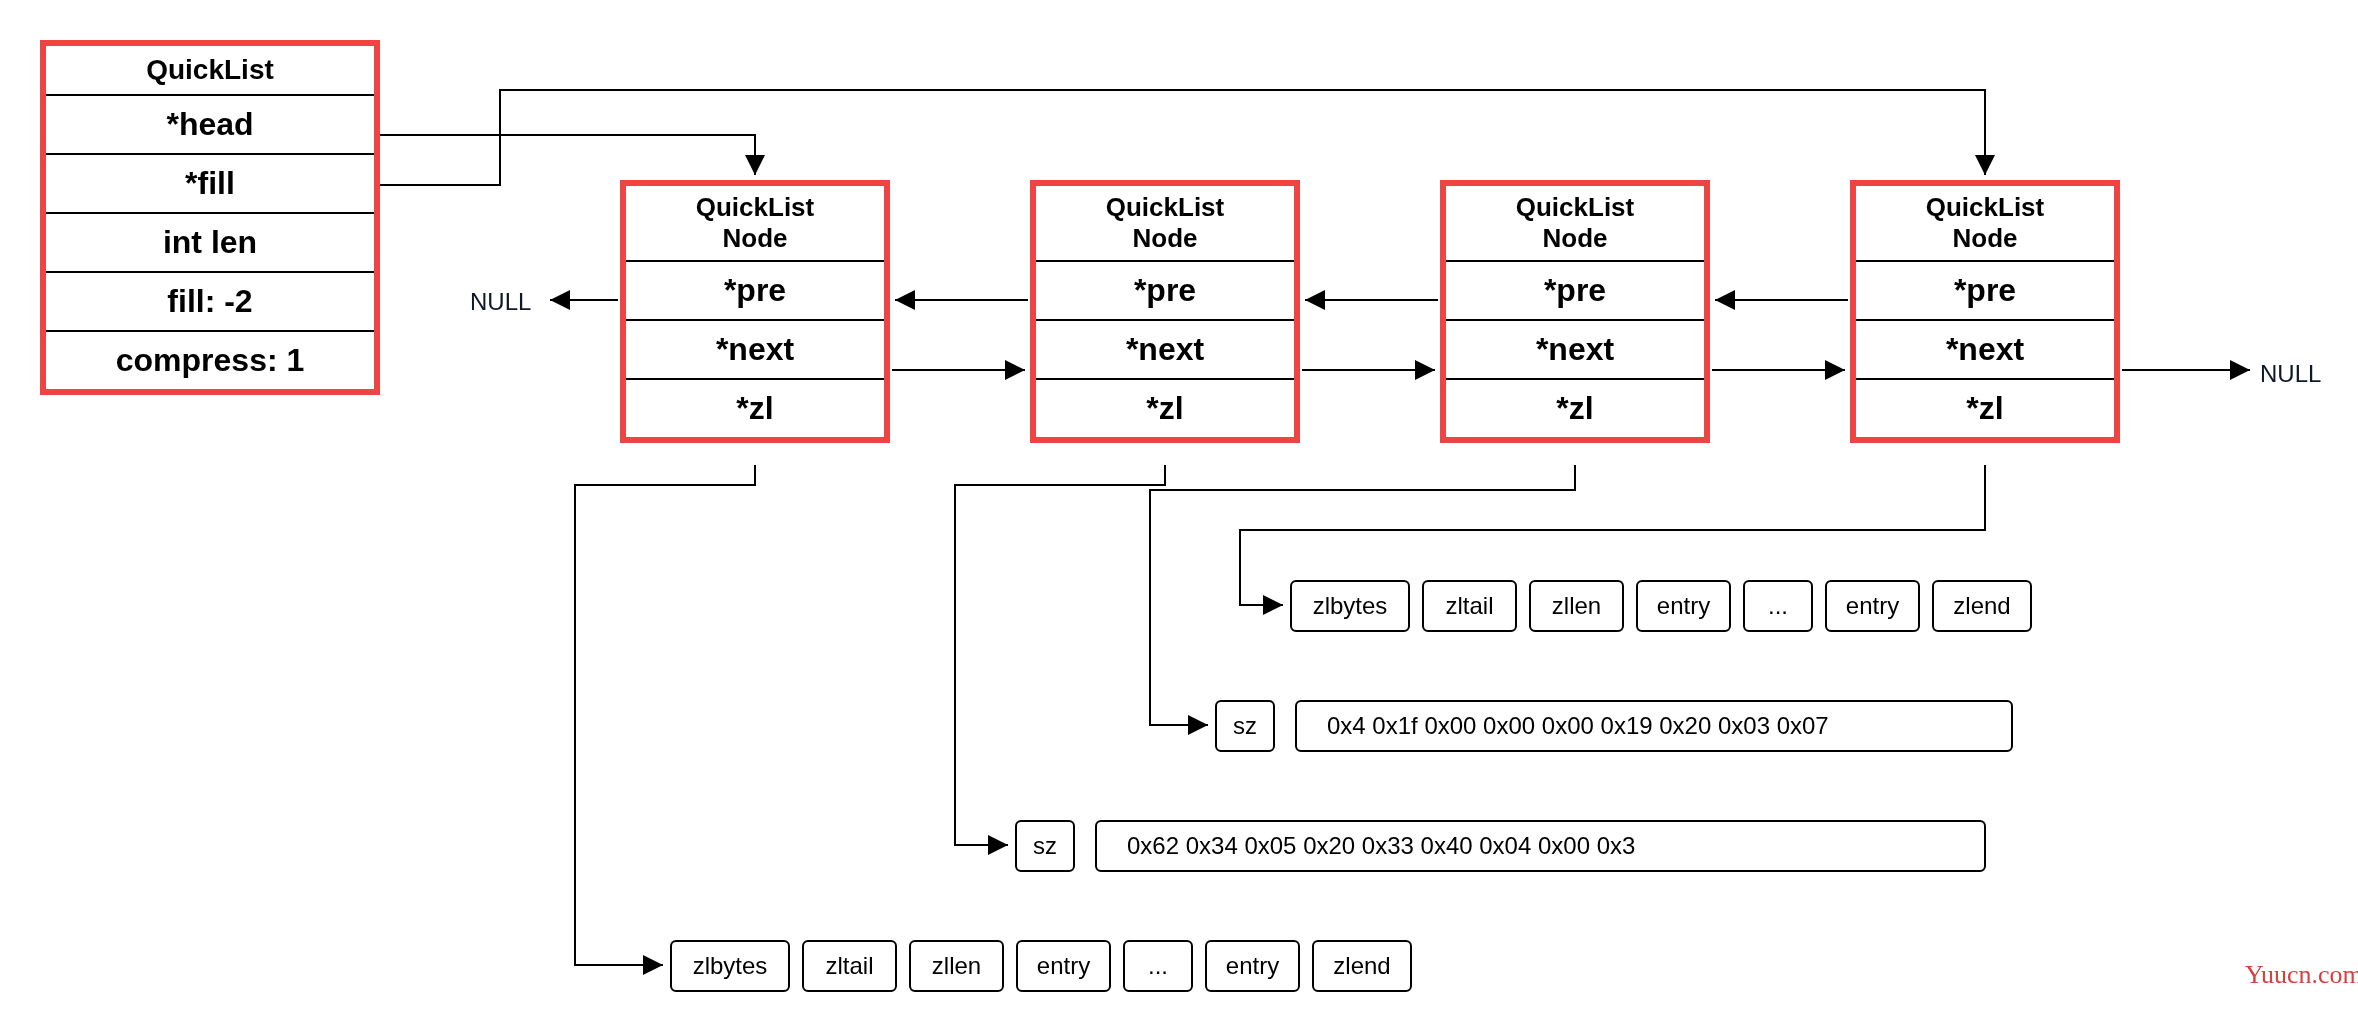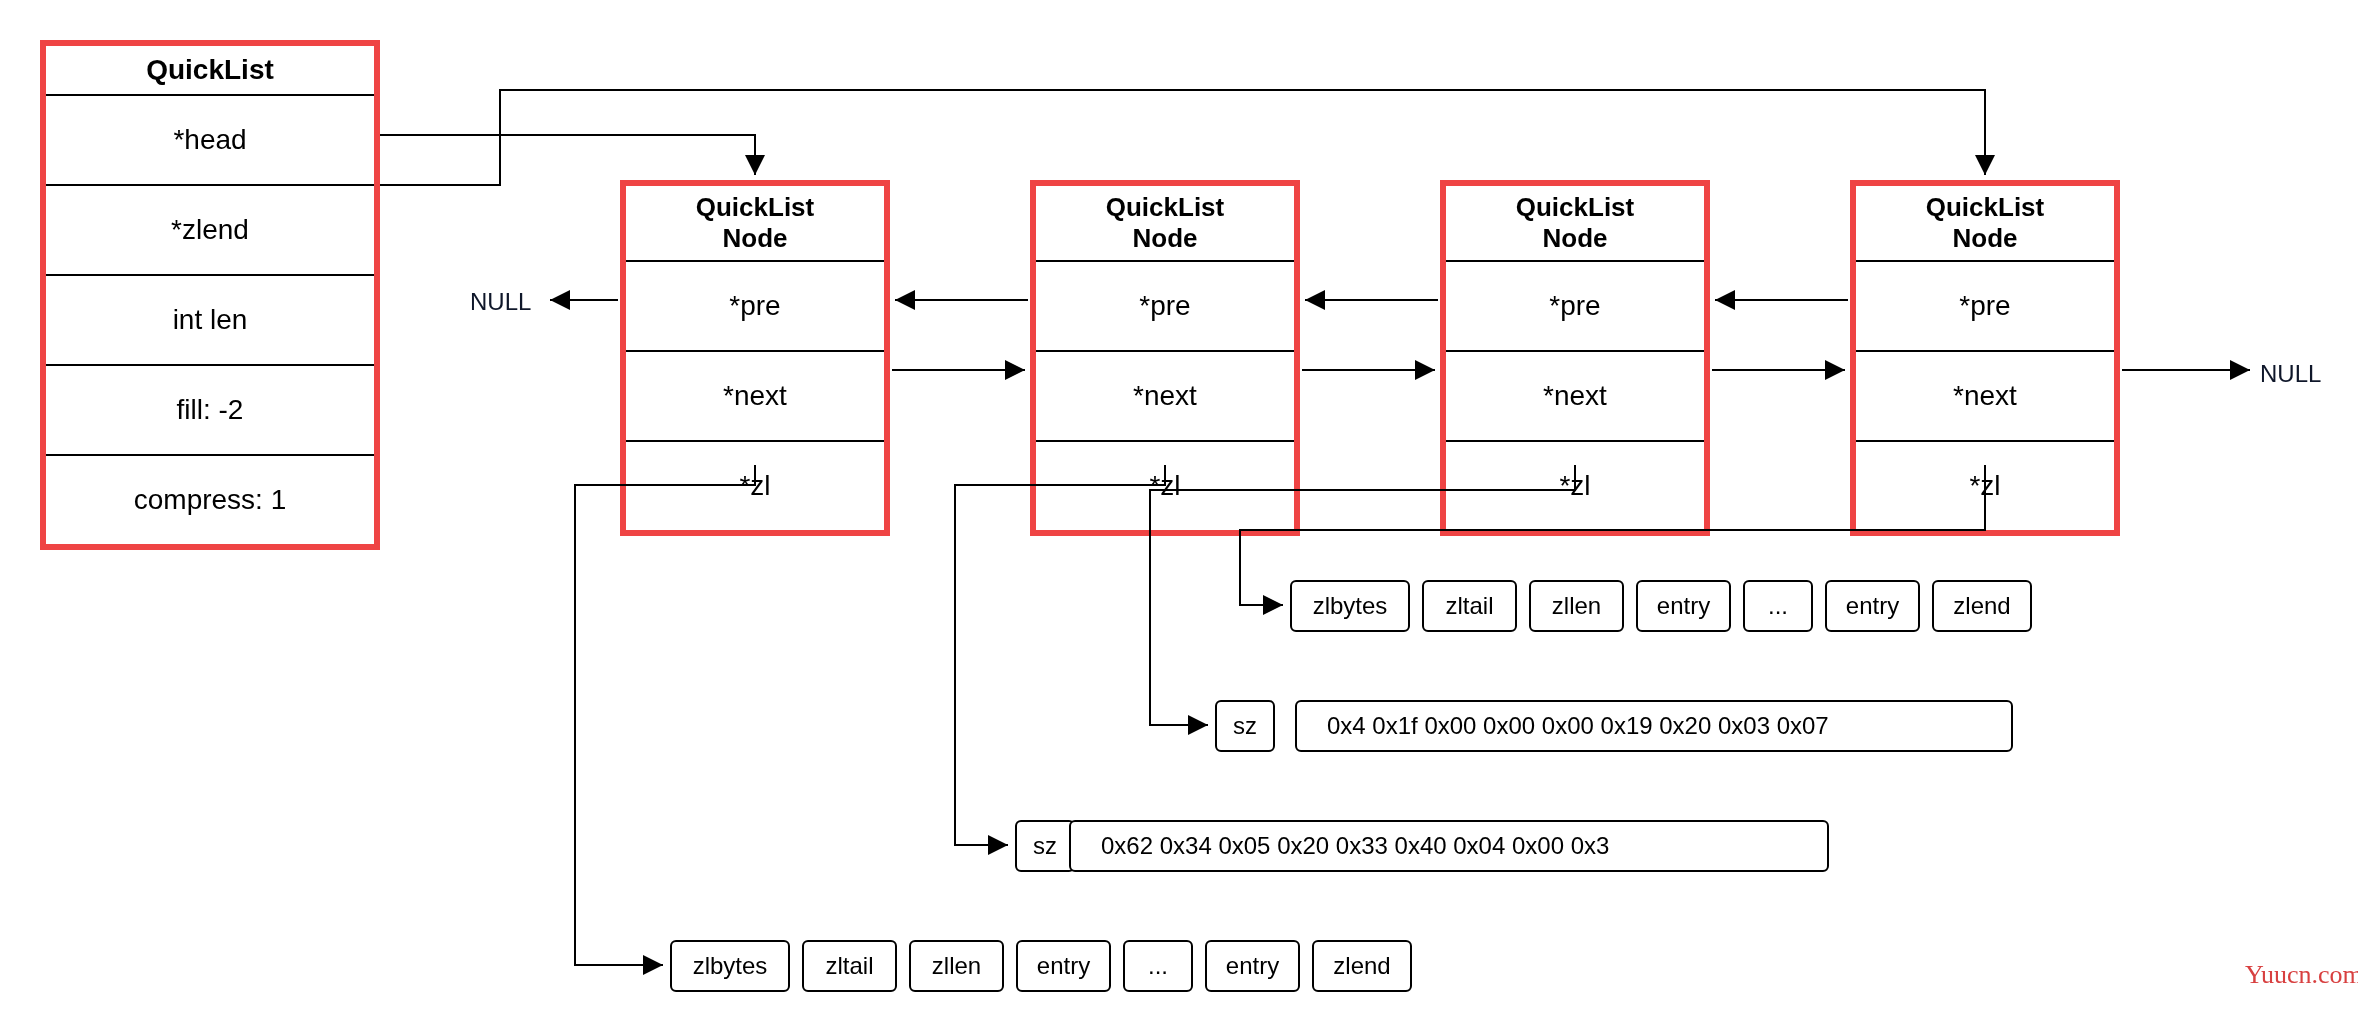--- a/index.html
+++ b/index.html
@@ -1,33 +1,33 @@
 <!DOCTYPE html>
 <html><head>
 <meta charset="utf-8">
 <style>
 * { box-sizing: border-box; margin: 0; padding: 0; }
 body { font-family: Arial, sans-serif; background: #fff; width: 2358px; height: 1028px; position: relative; }
 .box { position: absolute; border: 6px solid #ef4444; background: #fff; }
 .box-title { font-weight: bold; font-size: 28px; text-align: center; padding: 8px 0; border-bottom: 2px solid #000; }
-.box-row { font-size: 28px; text-align: center; padding: 28px 0; border-bottom: 2px solid #000; }
+.box-row { font-size: 32px; text-align: center; padding: 10px 0; border-bottom: 2px solid #000; font-weight: bold; }
 .box-row:last-child { border-bottom: none; }
 .node-title { font-weight: bold; font-size: 26px; text-align: center; padding: 6px 0; border-bottom: 2px solid #000; line-height: 1.2; }
 .pill { position: absolute; border: 2px solid #000; border-radius: 6px; background: #fff; font-size: 24px; text-align: center; padding: 10px 12px; }
 .null-label { position: absolute; font-size: 24px; color: #0f172a; }
 .watermark { position: absolute; color: #d84040; font-size: 26px; font-family: 'Times New Roman', serif; }
 svg { position: absolute; top: 0; left: 0; width: 2358px; height: 1028px; pointer-events: none; }
 </style>
 </head>
 <body>
 
 <div class="box" style="left:40px; top:40px; width:340px;">
   <div class="box-title">QuickList</div>
   <div class="box-row">*head</div>
-  <div class="box-row">*zlend</div>
+  <div class="box-row">*fill</div>
   <div class="box-row">int len</div>
   <div class="box-row">fill: -2</div>
   <div class="box-row">compress: 1</div>
 </div>
 
 <div class="box" style="left:620px; top:180px; width:270px;">
   <div class="node-title">
     <span>QuickList</span><br>
     <span>Node</span>
   </div>
@@ -74,21 +74,21 @@
 <div class="pill" style="left:1529px; top:580px; width:95px;">zllen</div>
 <div class="pill" style="left:1636px; top:580px; width:95px;">entry</div>
 <div class="pill" style="left:1743px; top:580px; width:70px;">...</div>
 <div class="pill" style="left:1825px; top:580px; width:95px;">entry</div>
 <div class="pill" style="left:1932px; top:580px; width:100px;">zlend</div>
 
 <div class="pill" style="left:1215px; top:700px; width:60px;">sz</div>
 <div class="pill" style="left:1295px; top:700px; width:718px; text-align:left; padding-left:30px;">0x4 0x1f 0x00 0x00 0x00 0x19 0x20 0x03 0x07</div>
 
 <div class="pill" style="left:1015px; top:820px; width:60px;">sz</div>
-<div class="pill" style="left:1069px; top:820px; width:760px; text-align:left; padding-left:30px;">0x62 0x34 0x05 0x20 0x33 0x40 0x04 0x00 0x3</div>
+<div class="pill" style="left:1095px; top:820px; width:891px; text-align:left; padding-left:30px;">0x62 0x34 0x05 0x20 0x33 0x40 0x04 0x00 0x3</div>
 
 <div class="pill" style="left:670px; top:940px; width:120px;">zlbytes</div>
 <div class="pill" style="left:802px; top:940px; width:95px;">zltail</div>
 <div class="pill" style="left:909px; top:940px; width:95px;">zllen</div>
 <div class="pill" style="left:1016px; top:940px; width:95px;">entry</div>
 <div class="pill" style="left:1123px; top:940px; width:70px;">...</div>
 <div class="pill" style="left:1205px; top:940px; width:95px;">entry</div>
 <div class="pill" style="left:1312px; top:940px; width:100px;">zlend</div>
 
 <div class="watermark" style="left:2245px; top:960px;">Yuucn.com</div>

